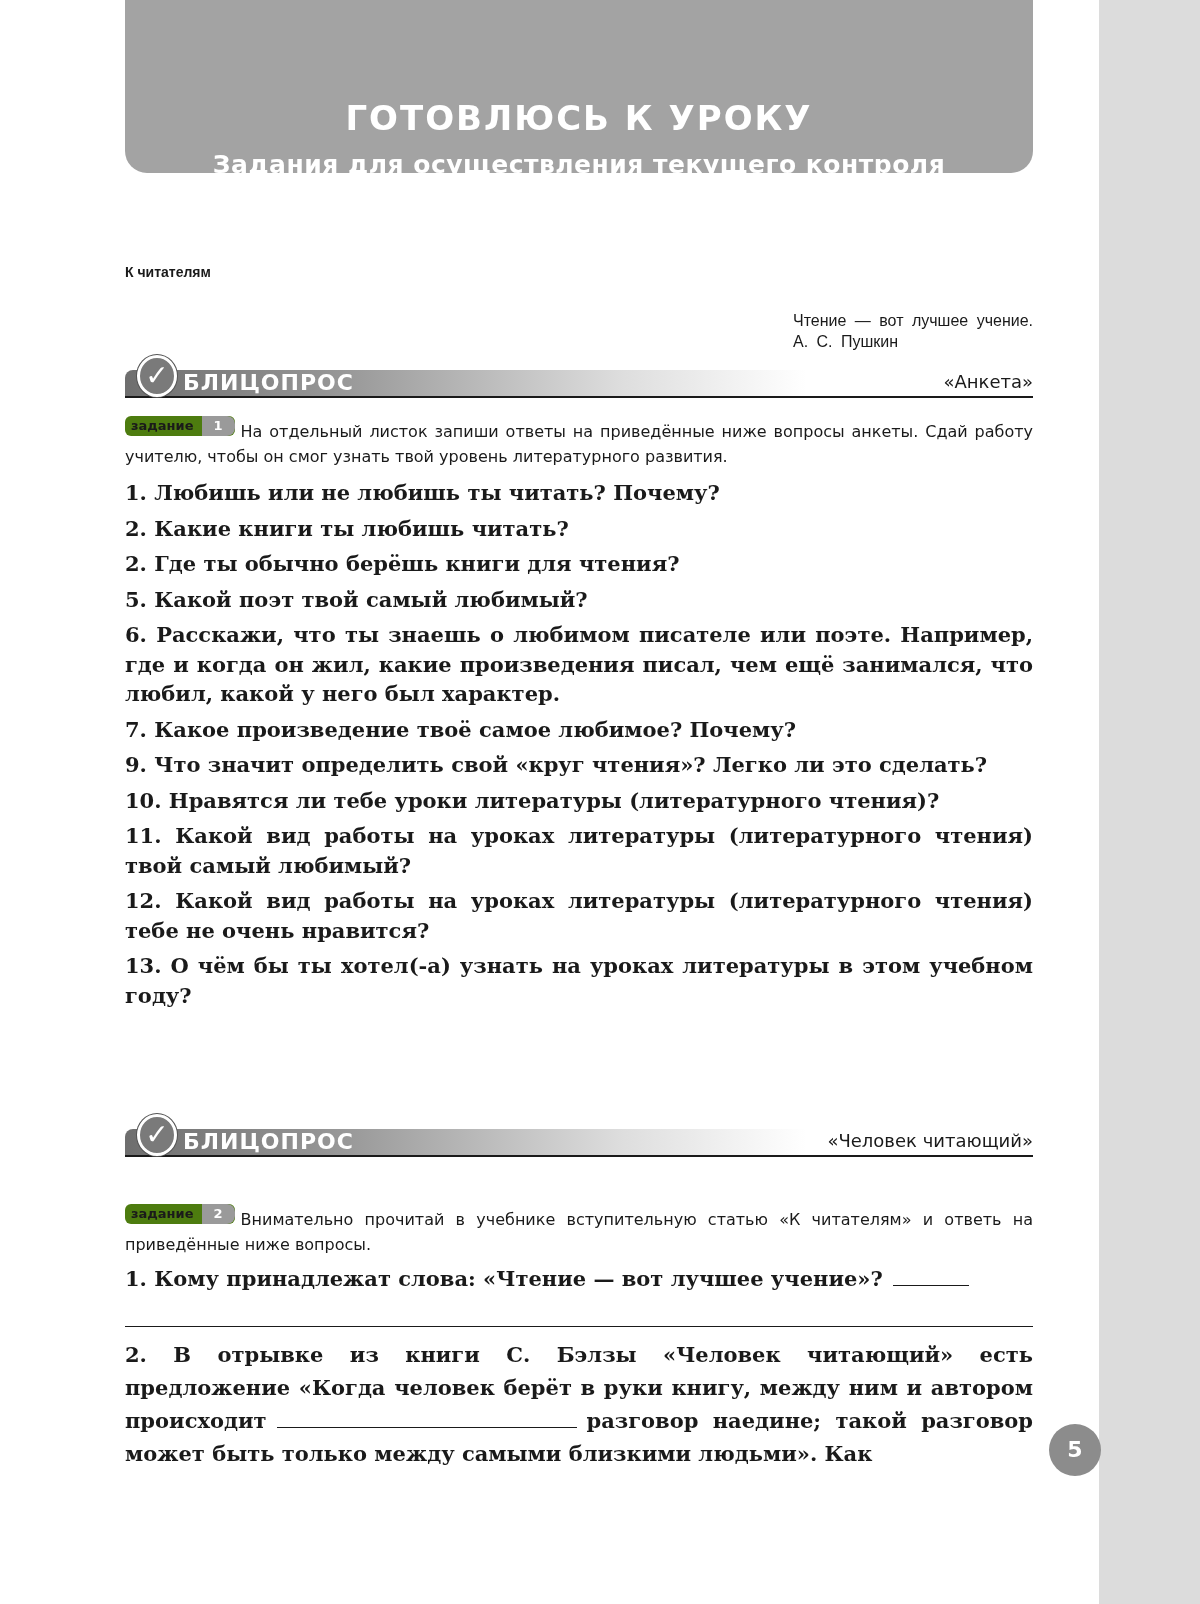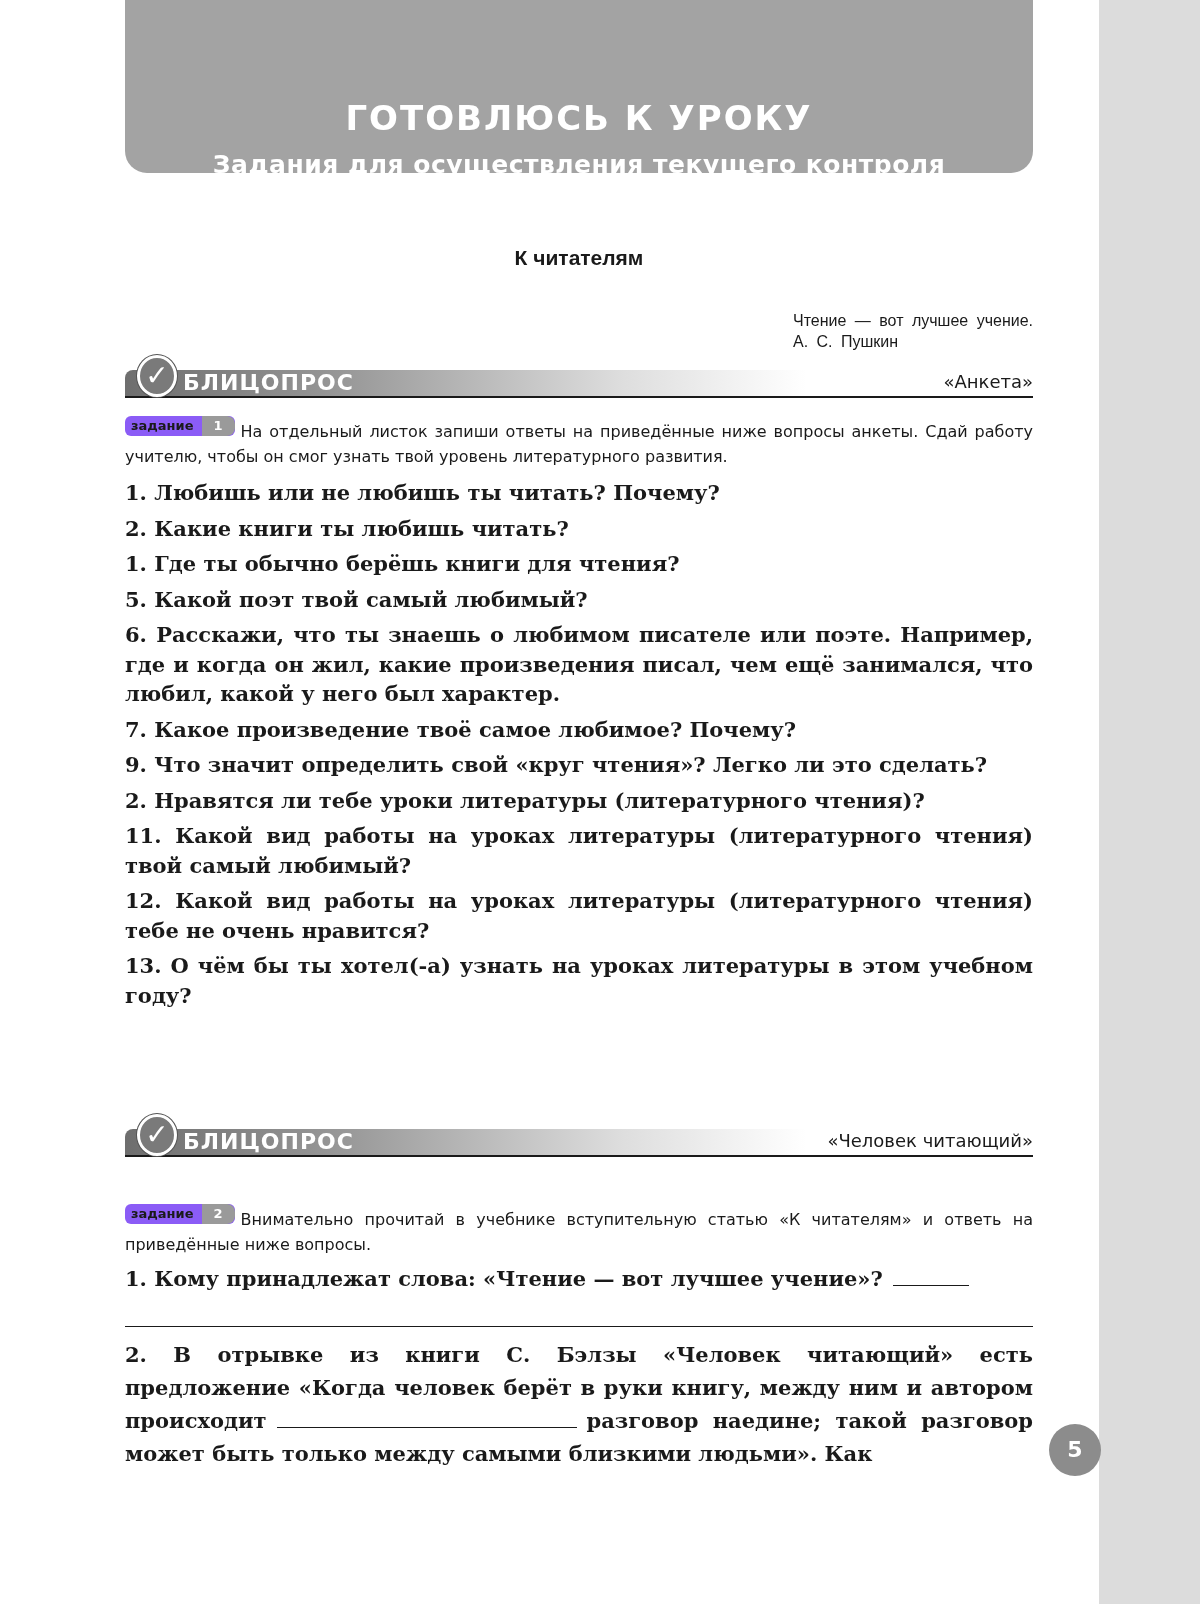--- a/index.html
+++ b/index.html
@@ -21,22 +21,22 @@
     .banner .t1 {
       position: absolute; top: 98px; left: 0; right: 0;
       font-family: "DejaVu Sans", sans-serif; font-weight: bold; font-size: 34px; letter-spacing: 2px;
       text-transform: uppercase;
     }
     .banner .t2 {
       position: absolute; top: 150px; left: 0; right: 0;
       font-family: "DejaVu Sans", sans-serif; font-weight: bold; font-size: 25px; letter-spacing: 0.5px;
     }
     .section-title {
-      position: absolute; top: 246px; left: 0; width: 908px; text-align: center;
-      font-family: "Liberation Sans", sans-serif; font-weight: bold; font-size: 21px;
+      position: absolute; top: 264px; left: 0; width: 908px; 
+      font-family: "Liberation Sans", sans-serif; font-weight: bold; font-size: 14px;
     }
     .epigraph {
       position: absolute; top: 310px; right: 0; 
       font-family: "Liberation Sans", sans-serif; font-size: 16px; line-height: 21px; word-spacing: 4px;
     }
     .blitz {
       position: absolute; left: 0; width: 908px; height: 38px;
       border-bottom: 2px solid #1a1a1a;
     }
     .blitz .bar {
@@ -58,21 +58,21 @@
     .blitz .topic {
       position: absolute; right: 0; bottom: 4px;
       font-family: "DejaVu Sans", sans-serif; font-size: 18px; color: #1a1a1a; text-align: right;
     }
     .task {
       position: absolute; left: 0; width: 908px;
       font-family: "DejaVu Sans", sans-serif; font-size: 16px; line-height: 25px; text-align: justify;
     }
     .task-badge {
       display: inline-block; vertical-align: 1px; margin-right: 6px;
-      height: 20px; border-radius: 6px; overflow: hidden; background: #8b5cf6;
+      height: 20px; border-radius: 6px; overflow: hidden; background: #4d7c0f;
       font-family: "DejaVu Sans", sans-serif; font-weight: bold; font-size: 13px; line-height: 20px;
     }
     .task-badge .word { display: inline-block; padding: 0 8px 0 6px; color: #1a1a1a; }
     .task-badge .num {
       display: inline-block; padding: 0 12px; background: #9a9a9a; color: #ffffff;
       border-radius: 0 8px 8px 0;
     }
     .questions {
       position: absolute; left: 0; width: 908px;
       font-family: "DejaVu Serif", serif; font-size: 21px; line-height: 29.5px; text-align: justify; font-weight: bold;
@@ -116,26 +116,26 @@
     <div class="topic">«Анкета»</div>
   </div>
 
   <div class="task" style="top:416px;">
     <span class="task-badge"><span class="word">задание</span><span class="num">1</span></span><span>На отдельный листок запиши ответы на приведённые ниже вопросы анкеты. Сдай работу учителю, чтобы он смог узнать твой уровень литературного развития.</span>
   </div>
 
   <div class="questions" style="top:478px;">
     <div class="q">1. Любишь или не любишь ты читать? Почему?</div>
     <div class="q">2. Какие книги ты любишь читать?</div>
-    <div class="q">1. Где ты обычно берёшь книги для чтения?</div>
+    <div class="q">2. Где ты обычно берёшь книги для чтения?</div>
     <div class="q">5. Какой поэт твой самый любимый?</div>
     <div class="q">6. Расскажи, что ты знаешь о любимом писателе или поэте. Например, где и когда он жил, какие произведения писал, чем ещё занимался, что любил, какой у него был характер.</div>
     <div class="q">7. Какое произведение твоё самое любимое? Почему?</div>
     <div class="q">9. Что значит определить свой «круг чтения»? Легко ли это сделать?</div>
-    <div class="q">2. Нравятся ли тебе уроки литературы (литературного чтения)?</div>
+    <div class="q">10. Нравятся ли тебе уроки литературы (литературного чтения)?</div>
     <div class="q">11. Какой вид работы на уроках литературы (литературного чтения) твой самый любимый?</div>
     <div class="q">12. Какой вид работы на уроках литературы (литературного чтения) тебе не очень нравится?</div>
     <div class="q">13. О чём бы ты хотел(-а) узнать на уроках литературы в этом учебном году?</div>
   </div>
 
   <div class="blitz" style="top:1117px;">
     <div class="bar"></div>
     <div class="check">✓</div>
     <div class="label">Блицопрос</div>
     <div class="topic">«Человек читающий»</div>

